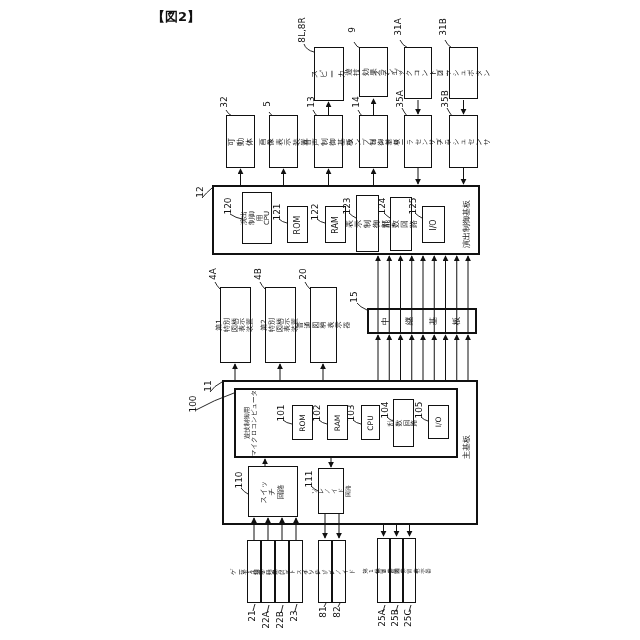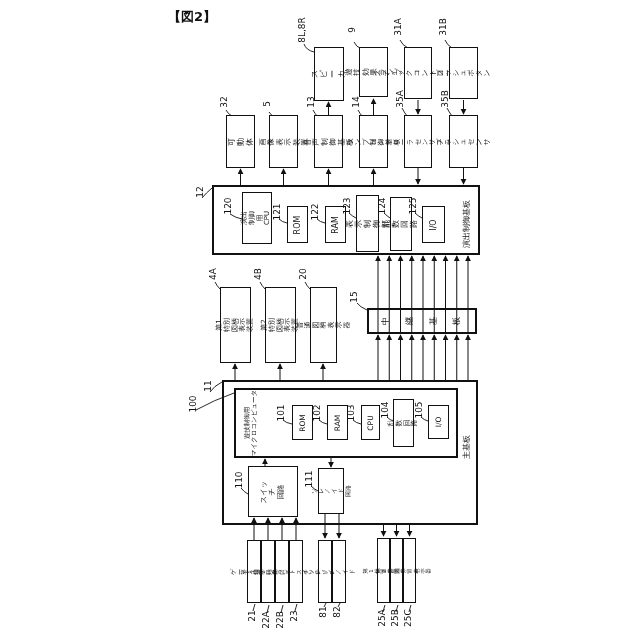--- a/index.html
+++ b/index.html
@@ -120,21 +120,21 @@
       <path d="M281,613 Q282,609 283,605"></path>
         <path d="M295,611 Q296,607 297,604"></path>
       <path d="M324,607 Q325,605 326,603"></path>
         <path d="M338,607 Q339,605 340,603"></path>
       <path d="M383,612 Q384,608 385,605"></path>
         <path d="M396,612 Q397,608 398,605"></path>
       <path d="M409,612 Q410,608 411,605"></path>
     </g>
   </svg>
 
-  <div class="caption" style="left:168px;top:8px;">【図2】</div>
+  <div class="caption" style="left:152px;top:8px;">【図2】</div>
 
   <div class="box" style="left:314px;top:47px;width:30px;height:54px;">
     <span class="vtext">スピーカ</span>
   </div>
   <div class="box" style="left:359px;top:47px;width:29px;height:50px;">
     <span class="vtext fs75">遊技効果
 ランプ</span>
   </div>
   <div class="box" style="left:404px;top:47px;width:28px;height:52px;">
     <span class="vtext fs7">スティック

